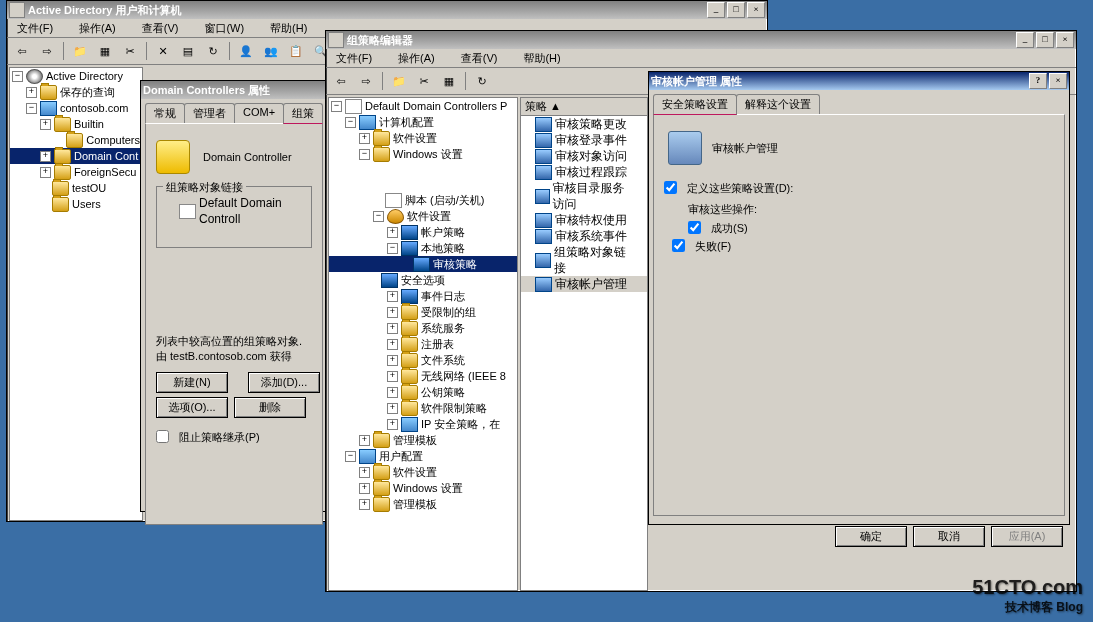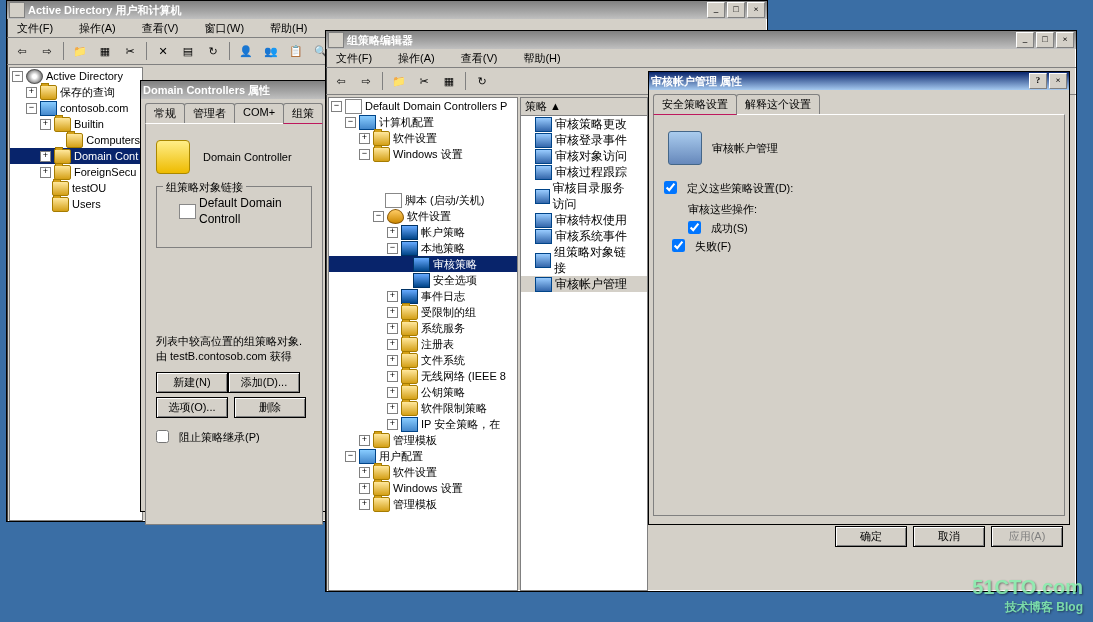--- a/index.html
+++ b/index.html
@@ -36,21 +36,21 @@
 .groupbox{border:1px solid #808080;padding:8px;margin:6px 0;position:relative}
 .groupbox .gtitle{position:absolute;top:-7px;left:6px;background:#d4d0c8;padding:0 3px;font-size:11px}
 .btn{min-width:72px;height:21px;border:1px solid #000;background:#d4d0c8;box-shadow:inset 1px 1px #fff,inset -1px -1px #808080;font-size:11px;padding:0 8px}
 .btn:disabled{color:#808080}
 .chk{display:flex;align-items:flex-start;gap:10px;margin:3px 0;font-size:11px}
 .chk input{margin:0}
 .listpane{background:#fff;border:1px solid #808080;overflow:auto}
 .listhdr{background:#d4d0c8;border-bottom:1px solid #808080;padding:1px 4px;font-size:11px}
 .listrow{display:flex;align-items:center;padding:0 14px;line-height:16px;font-size:12px}
 .listrow.sel{background:#d4d0c8}
-.watermark{position:absolute;right:10px;bottom:6px;color:#86efac;font-size:20px;font-weight:bold;opacity:0.85;font-family:Arial;text-shadow:1px 1px 2px rgba(0,0,0,.5)}
+.watermark{position:absolute;right:10px;bottom:6px;color:#000000;font-size:20px;font-weight:bold;opacity:0.85;font-family:Arial;text-shadow:1px 1px 2px rgba(0,0,0,.5)}
 .watermark small{display:block;font-size:12px;text-align:right}
 </style>
 </head>
 <body>
 
 <div class="win" style="left:6px;top:0;width:760px;height:520px">
   <div class="titlebar inactive">
     <span class="ticon"></span>
     <span>Active Directory 用户和计算机</span>
     <span class="spacer"></span>
@@ -152,21 +152,21 @@
     <div class="groupbox" style="height:44px">
       <span class="gtitle">组策略对象链接</span>
       <div class="listrow">
         <span class="ticon2 doc"></span>
         <span>Default Domain Controll</span>
       </div>
     </div>
     <div style="height:80px"></div>
     <div>列表中较高位置的组策略对象.</div>
     <div style="margin-bottom:8px">由 testB.contosob.com 获得</div>
-    <div style="display:flex;gap:0;margin:4px 0">
+    <div style="display:flex;gap:20px;margin:4px 0">
       <button class="btn">新建(N)</button>
       <button class="btn">添加(D)...</button>
     </div>
     <div style="display:flex;gap:6px;margin:4px 0 12px 0">
       <button class="btn">选项(O)...</button>
       <button class="btn">删除</button>
     </div>
     <label class="chk">
       <input type="checkbox" style=""> 
         <span>阻止策略继承(P)</span>
@@ -239,21 +239,21 @@
         <div class="tree-row" style="padding-left: 58px;">
           <span class="exp">−</span>
           <span class="ticon2 book"></span>
           <span>本地策略</span>
         </div>
         <div class="tree-row sel" style="padding-left: 72px;">
           <span class="exp none"></span>
           <span class="ticon2 book"></span>
           <span>审核策略</span>
         </div>
-        <div class="tree-row" style="padding-left: 72px;">
+        <div class="tree-row" style="padding-left: 40px;">
           <span class="exp none"></span>
           <span class="ticon2 book"></span>
           <span>安全选项</span>
         </div>
         <div class="tree-row" style="padding-left: 58px;">
           <span class="exp">+</span>
           <span class="ticon2 book"></span>
           <span>事件日志</span>
         </div>
         <div class="tree-row" style="padding-left: 58px;">

